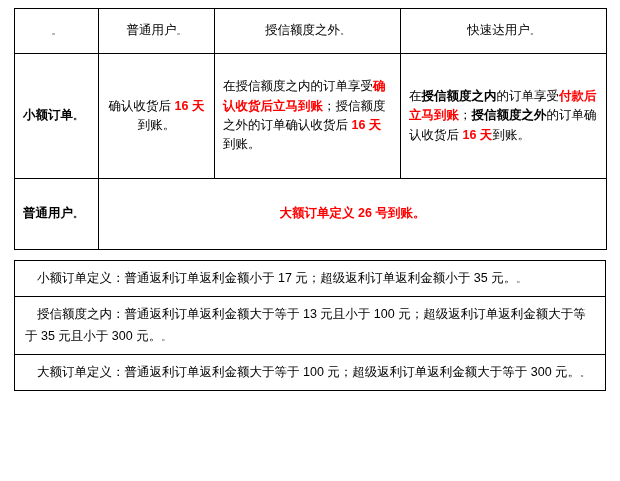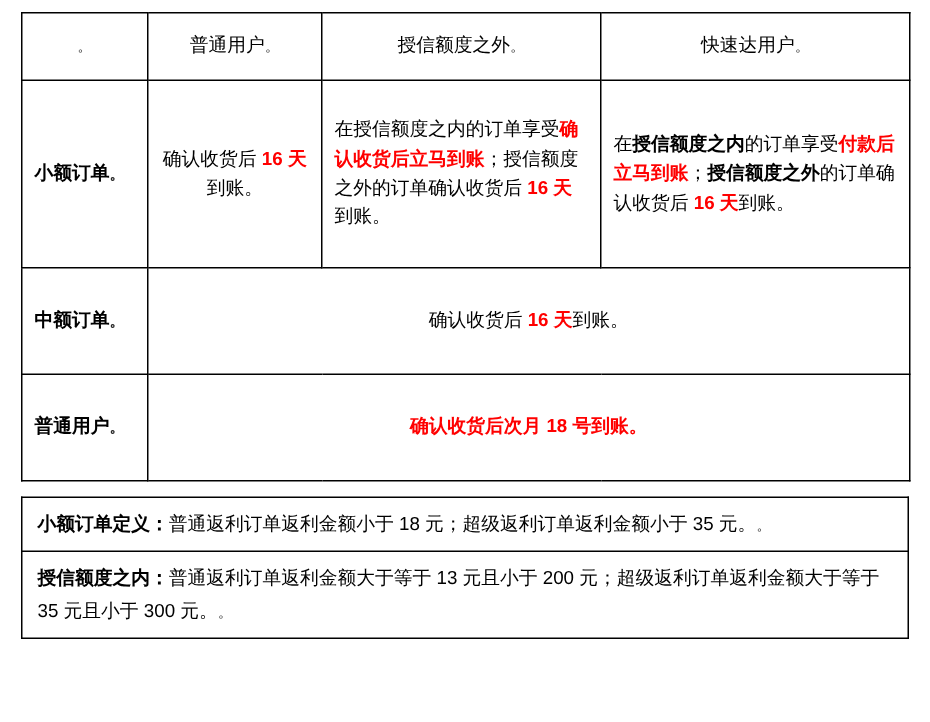--- a/index.html
+++ b/index.html
@@ -76,21 +76,22 @@
     margin-top: 10px;
   }
   table.defs td {
     border: 1px solid #000000;
     padding: 7px 10px;
     font-size: 12.5px;
     line-height: 1.7;
     vertical-align: top;
   }
   .defs .deflabel {
-    font-weight: bold;
+    font-weight: normal;
+    margin-left: 12px;
   }
   .sup {
     font-size: 10px;
     vertical-align: baseline;
     color: #222;
   }
 </style>
 </head>
 <body>
 
@@ -111,40 +112,41 @@
         <td class="hdr"><span>快速达用户</span><span class="sup">。</span></td>
       </tr>
 
       <tr class="row-small">
         <td class="rowlabel"><span>小额订单</span><span class="sup">。</span></td>
         <td class="cell-center"><span class="seg"><span>确认收货后 </span><span class="red">16 天</span><span>到账。</span></span></td>
         <td class="cell-just"><span class="seg"><span>在授信额度之内的订单享受</span><span class="red">确认收货后立马到账</span><span>；授信额度之外的订单确认收货后 </span><span class="red">16 天</span><span>到账。</span></span></td>
         <td class="cell-just"><span class="seg"><span>在</span><span class="b">授信额度之内</span><span>的订单享受</span><span class="red">付款后立马到账</span><span>；</span><span class="b">授信额度之外</span><span>的订单确认收货后 </span><span class="red">16 天</span><span>到账。</span></span></td>
       </tr>
 
-      <tr class="row-mid">
-        <td class="rowlabel"><span>中额订单</span><span class="sup">。</span></td>
-        <td class="cell-center" colspan="3"><span class="seg"><span>确认收货后 </span><span class="red">16 天</span><span>到账。</span></span></td>
-      </tr>
 
       <tr class="row-large">
         <td class="rowlabel"><span>普通用户</span><span class="sup">。</span></td>
-        <td class="cell-center" colspan="3"><span class="seg"><span class="red">确认收货后次月 </span><span class="red">18 号</span><span class="red">到账。</span></span></td>
+        <td class="cell-center" colspan="3"><span class="seg"><span class="red">大额订单定义 </span><span class="red">26 号</span><span class="red">到账。</span></span></td>
       </tr>
     </tbody>
   </table>
 
   <table class="defs">
     <tbody>
       <tr>
         <td>
-          <span class="deflabel">小额订单定义：</span><span>普通返利订单返利金额小于 18 元；超级返利订单返利金额小于 35 元。</span><span class="sup">。</span>
+          <span class="deflabel">小额订单定义：</span><span>普通返利订单返利金额小于 17 元；超级返利订单返利金额小于 35 元。</span><span class="sup">。</span>
         </td>
       </tr>
       <tr>
         <td>
-          <span class="deflabel">授信额度之内：</span><span>普通返利订单返利金额大于等于 13 元且小于 200 元；超级返利订单返利金额大于等于 35 元且小于 300 元。</span><span class="sup">。</span>
+          <span class="deflabel">授信额度之内：</span><span>普通返利订单返利金额大于等于 13 元且小于 100 元；超级返利订单返利金额大于等于 35 元且小于 300 元。</span><span class="sup">。</span>
+        </td>
+      </tr>
+      <tr>
+        <td>
+          <span class="deflabel">大额订单定义：</span><span>普通返利订单返利金额大于等于 100 元；超级返利订单返利金额大于等于 300 元。</span><span class="sup">。</span>
         </td>
       </tr>
     </tbody>
   </table>
 
 </div>
 
 </body></html>

